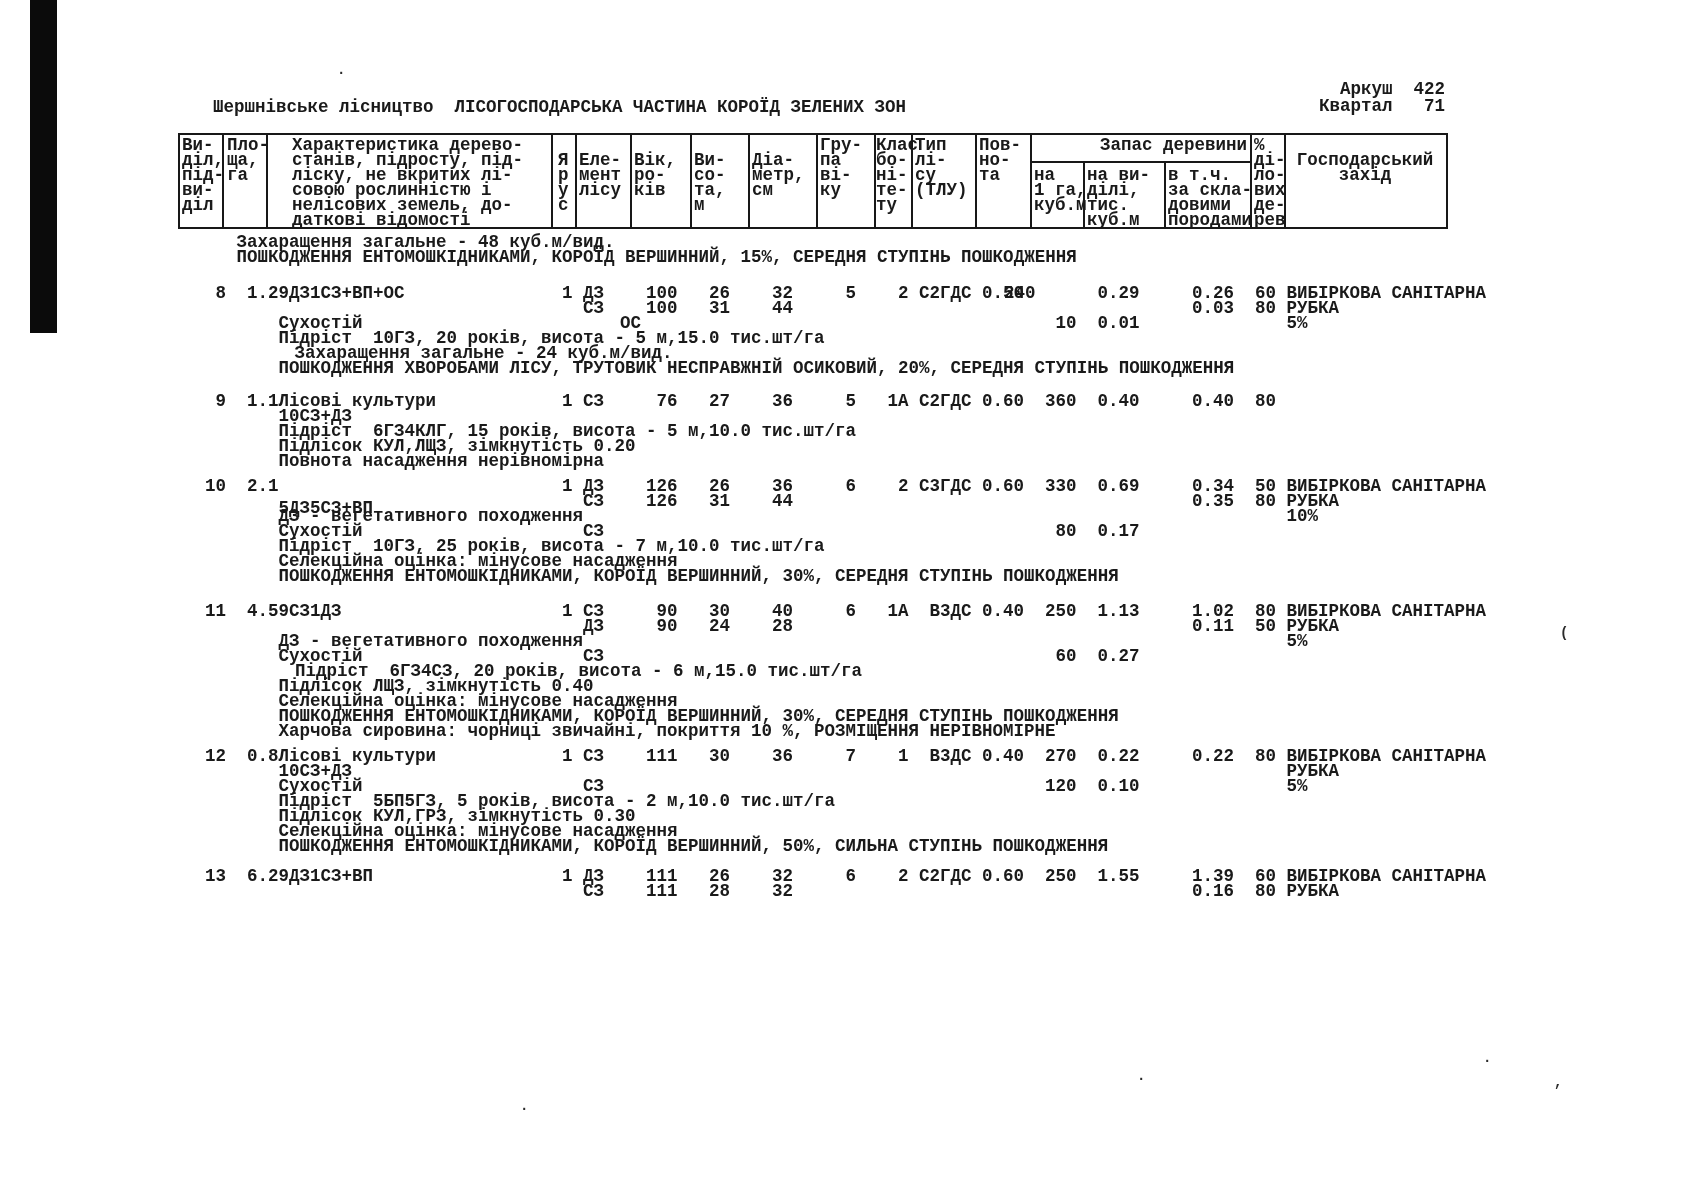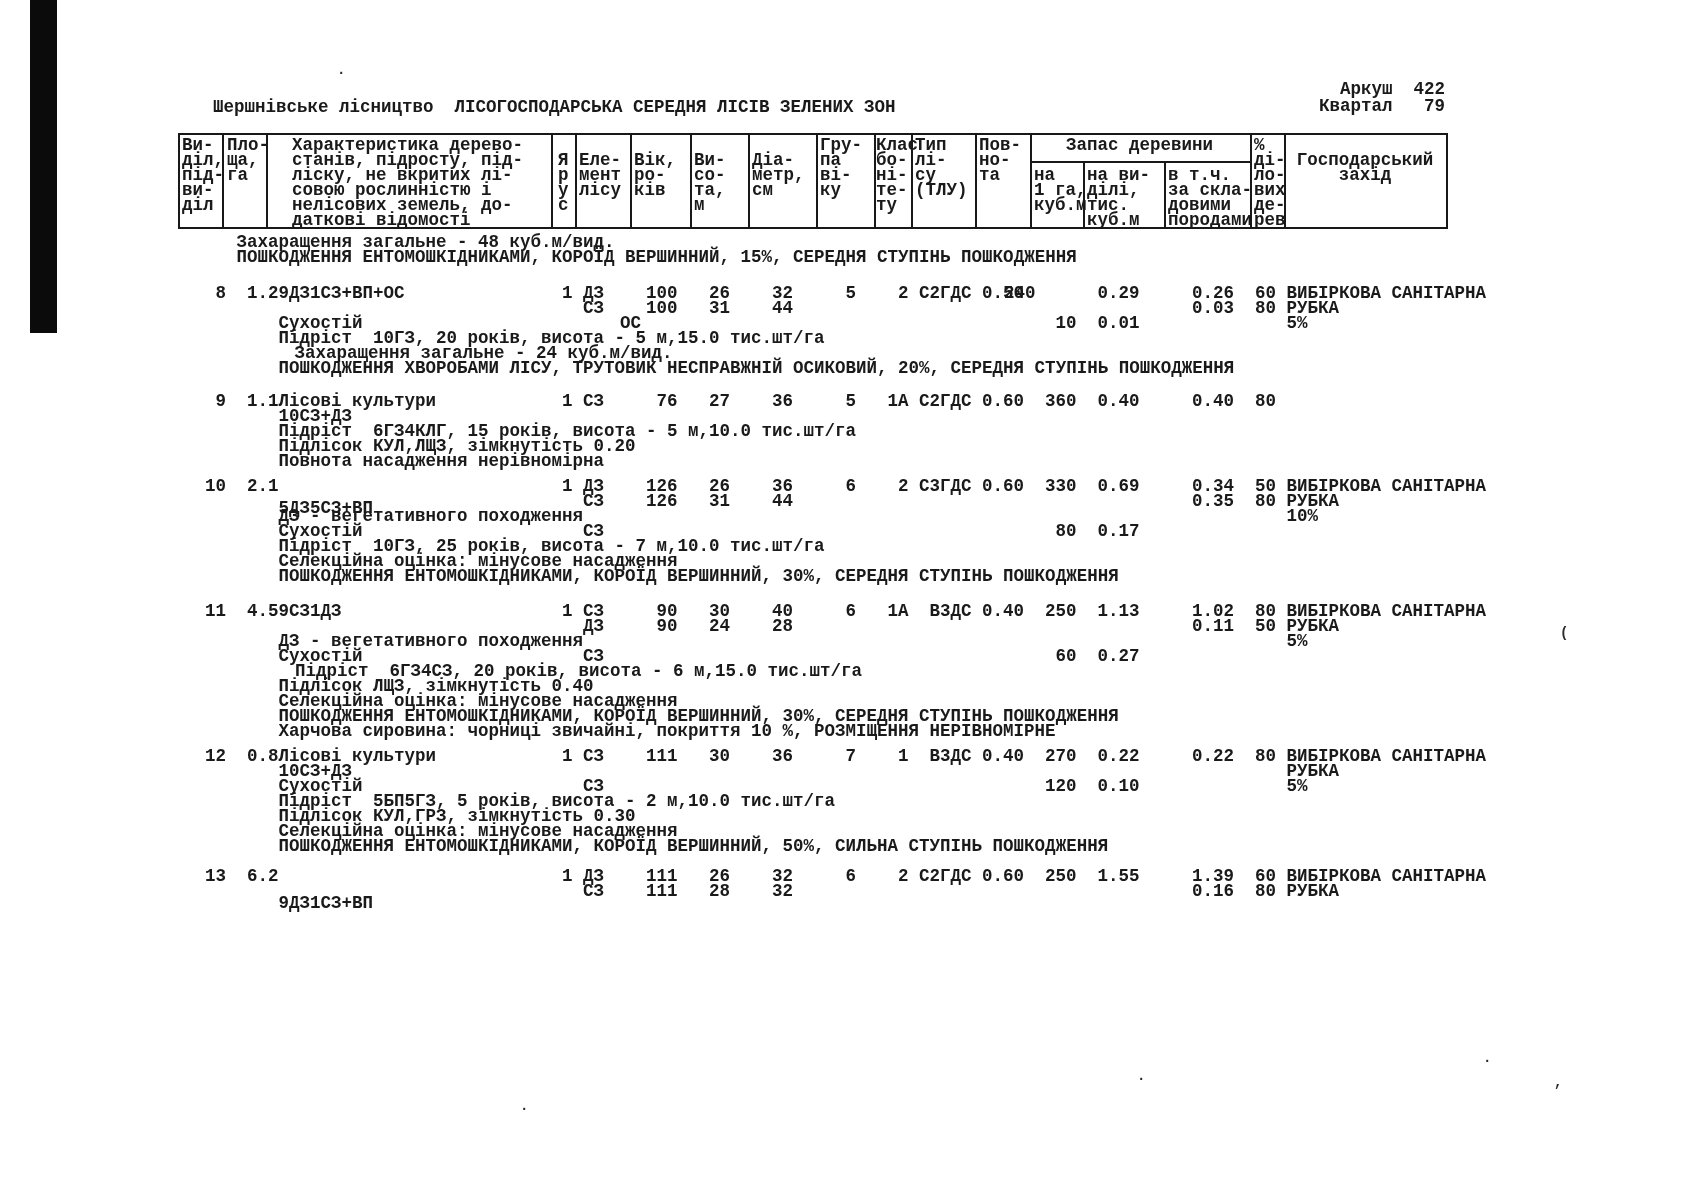--- a/index.html
+++ b/index.html
@@ -13,23 +13,23 @@
   .hc{position:absolute;white-space:pre-line;font-size:17.5px;line-height:15px;}
   .hc.center{text-align:center;}
   .vl{position:absolute;width:2px;background:#181818;}
   .hl{position:absolute;height:2px;background:#181818;}
   .bar{position:absolute;background:#0b0b0b;}
   .sp{position:absolute;font-size:14px;color:#2a2a2a;}
 </style>
 </head>
 <body>
 
-<div class="t" style="left:213px;top:100px;">Шершнівське лісництво  ЛІСОГОСПОДАРСЬКА СЕРЕДНЯ ЛІСІВ ЗЕЛЕНИХ ЗОН</div>
+<div class="t" style="left:213px;top:100px;">Шершнівське лісництво  ЛІСОГОСПОДАРСЬКА ЧАСТИНА КОРОЇД ЗЕЛЕНИХ ЗОН</div>
 <div class="t" style="right:237px;top:82px;text-align:right;">Аркуш  422</div>
-<div class="t" style="right:237px;top:99px;text-align:right;">Квартал   79</div>
+<div class="t" style="right:237px;top:99px;text-align:right;">Квартал   71</div>
 
 <div id="header-layer">
     <div class="hc" style="left: 182px; top: 138px;">Ви-
 діл,
 під-
 ви-
 діл</div>
     <div class="hc" style="left: 227px; top: 138px;">Пло-
 ща,
 га</div>
@@ -65,21 +65,21 @@
 ні-
 те-
 ту</div>
     <div class="hc" style="left: 915px; top: 138px;">Тип
 лі-
 су
 (ТЛУ)</div>
     <div class="hc" style="left: 979px; top: 138px;">Пов-
 но-
 та</div>
-    <div class="hc" style="left: 1066px; top: 138px;">Запас деревини</div>
+    <div class="hc" style="left: 1100px; top: 138px;">Запас деревини</div>
     <div class="hc" style="left: 1034px; top: 168px;">на
 1 га,
 куб.м</div>
     <div class="hc" style="left: 1087px; top: 168px;">на ви-
 ділі,
 тис.
 куб.м</div>
     <div class="hc" style="left: 1168px; top: 168px;">в т.ч.
 за скла-
 довими
@@ -256,21 +256,21 @@
     <div class="t" style="left: 583px; top: 779px;">СЗ</div>
     <div class="t" style="left: 1045px; top: 779px;">120</div>
     <div class="t" style="left: 1097.5px; top: 779px;">0.10</div>
     <div class="t" style="left: 1286.5px; top: 779px;">5%</div>
     <div class="t" style="left: 278.5px; top: 794px;">Підріст  5БП5ГЗ, 5 років, висота - 2 м,10.0 тис.шт/га</div>
     <div class="t" style="left: 278.5px; top: 809px;">Підлісок КУЛ,ГРЗ, зімкнутість 0.30</div>
     <div class="t" style="left: 278.5px; top: 824px;">Селекційна оцінка: мінусове насадження</div>
     <div class="t" style="left: 278.5px; top: 839px;">ПОШКОДЖЕННЯ ЕНТОМОШКІДНИКАМИ, КОРОЇД ВЕРШИННИЙ, 50%, СИЛЬНА СТУПІНЬ ПОШКОДЖЕННЯ</div>
     <div class="t" style="left: 205px; top: 869px;">13</div>
     <div class="t" style="left: 247px; top: 869px;">6.2</div>
-    <div class="t" style="left: 278.5px; top: 896px; font-family: Liberation Mono, monospace;">9ДЗ1СЗ+ВП</div>
+    <div class="t" style="left: 278.5px; top: 869px; font-family: Liberation Mono, monospace;">9ДЗ1СЗ+ВП</div>
     <div class="t" style="left: 562px; top: 869px;">1 ДЗ</div>
     <div class="t" style="left: 646px; top: 869px;">111</div>
     <div class="t" style="left: 709px; top: 869px;">26</div>
     <div class="t" style="left: 772px; top: 869px;">32</div>
     <div class="t" style="left: 845.5px; top: 869px;">6</div>
     <div class="t" style="left: 898px; top: 869px;">2</div>
     <div class="t" style="left: 919px; top: 869px;">С2ГДС</div>
     <div class="t" style="left: 982px; top: 869px;">0.60</div>
     <div class="t" style="left: 1045px; top: 869px;">250</div>
     <div class="t" style="left: 1097.5px; top: 869px;">1.55</div>

